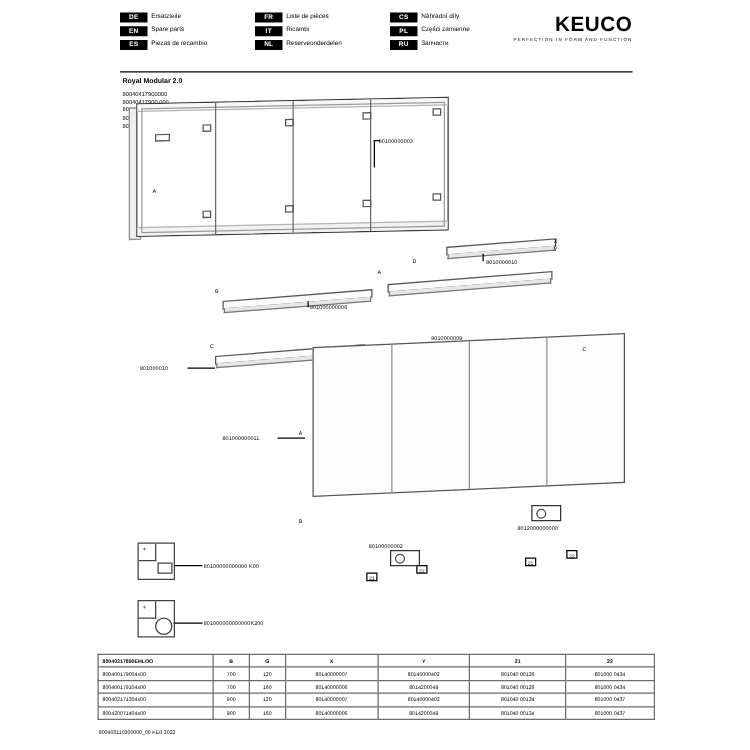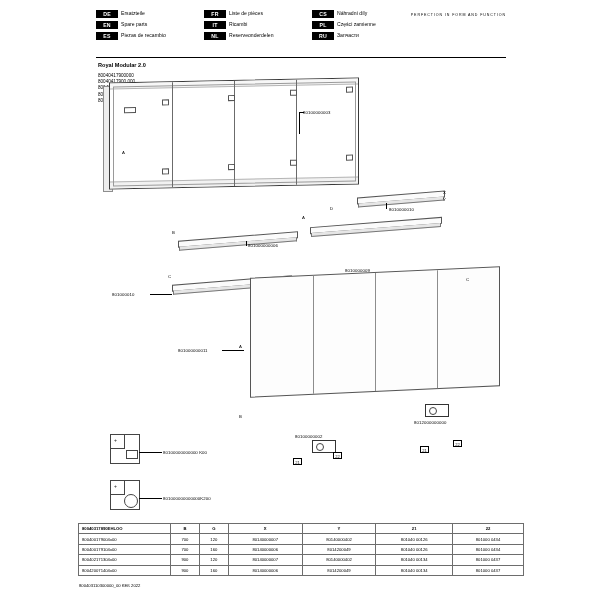--- a/index.html
+++ b/index.html
@@ -314,20 +314,21 @@
 
       <div class="lang-code">ES</div>
       <div class="lang-name">Piezas de recambio</div>
       <div class="lang-code">NL</div>
       <div class="lang-name">Reserveonderdelen</div>
       <div class="lang-code">RU</div>
       <div class="lang-name">Запчасти</div>
     </div>
 
     <div class="logo">
+      <div class="logo-text">KEUCO</div>
       <div class="logo-sub">PERFECTION IN FORM AND FUNCTION</div>
     </div>
   </div>
   <div class="hdr-rule"></div>
 
   <div class="doc-title">Royal Modular 2.0</div>
   <div class="partlist">
     <div>80040417900000</div>
     <div>80040417900 000</div>
     <div>80040417900 0000</div>

